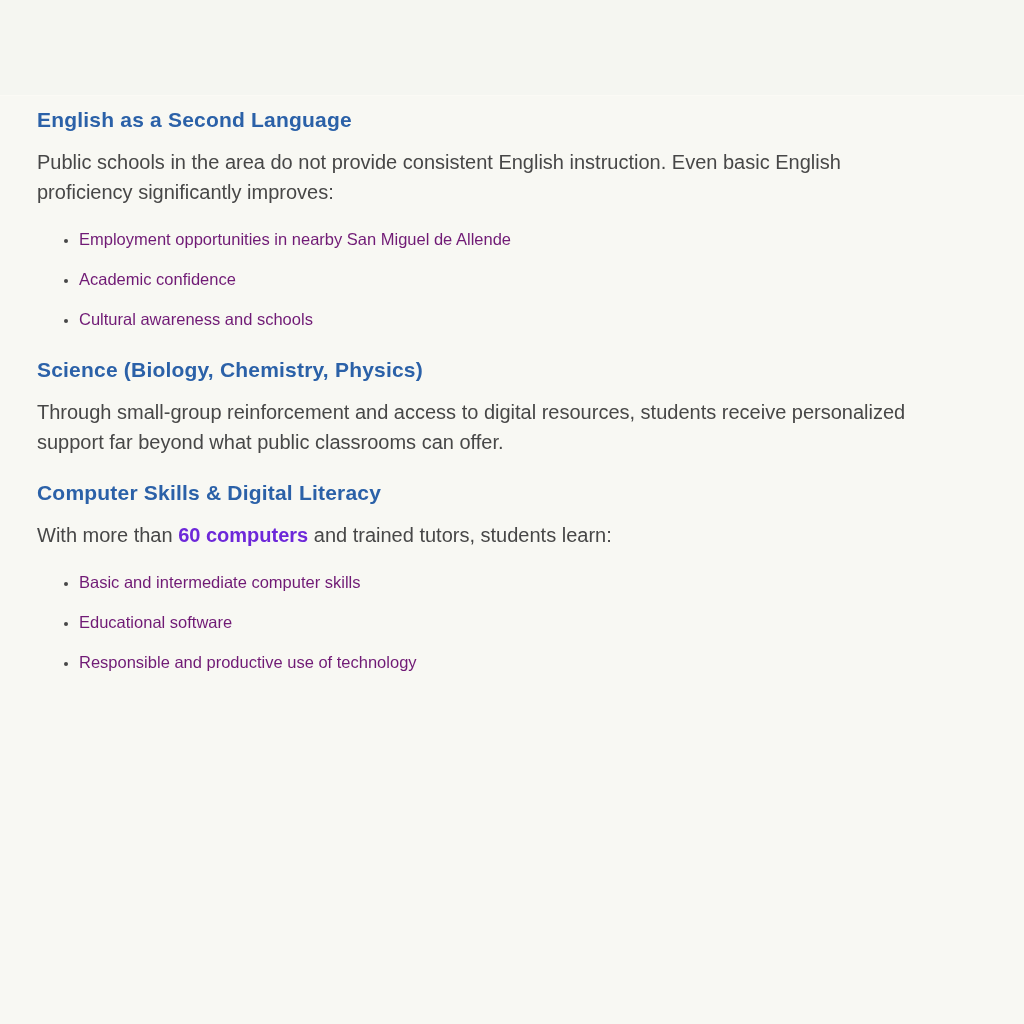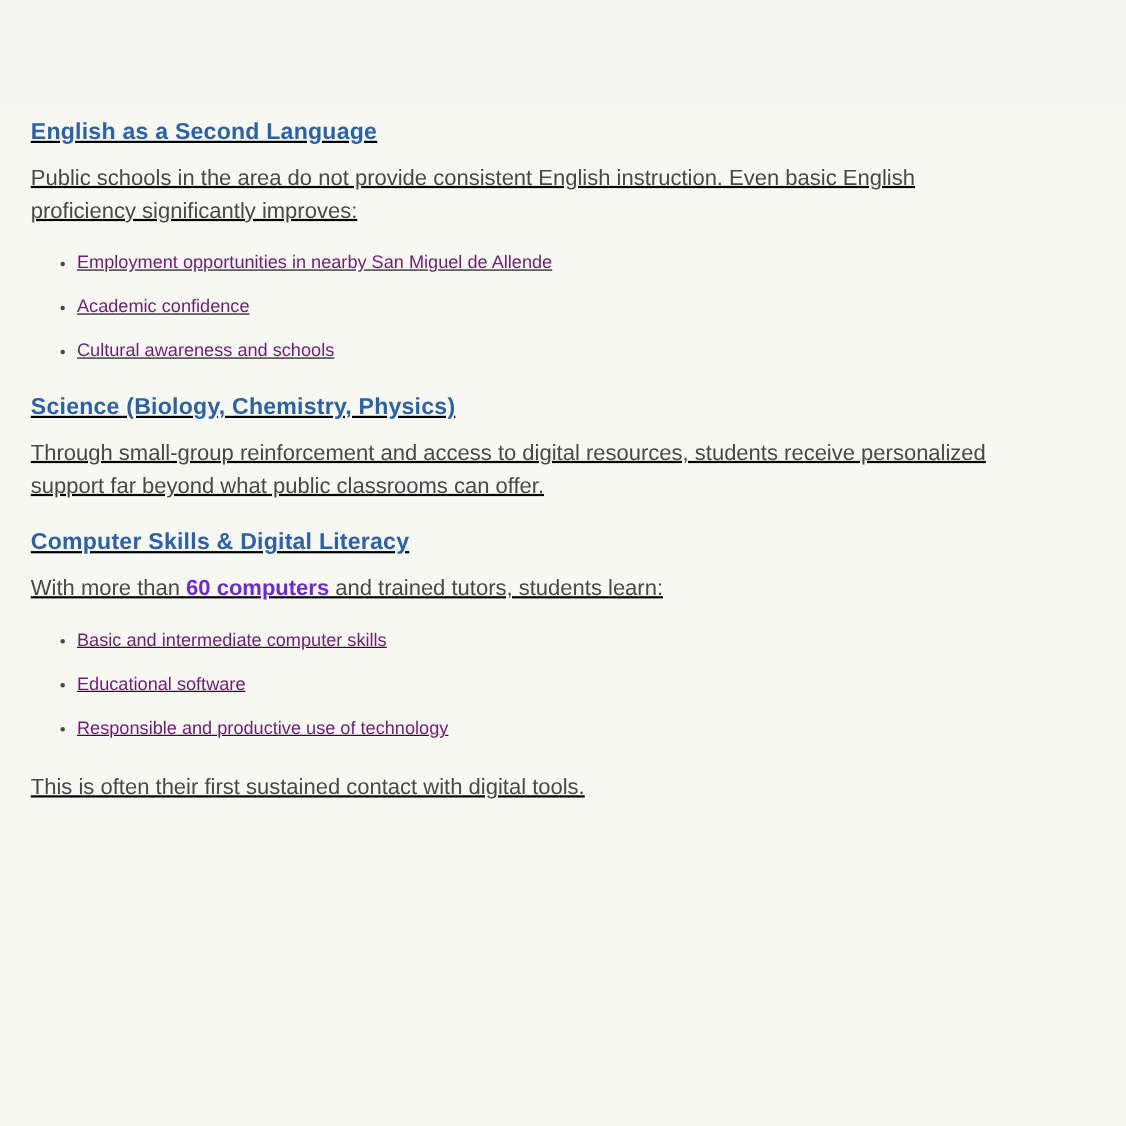--- a/index.html
+++ b/index.html
@@ -19,25 +19,24 @@
     top: 0;
     left: 0;
     width: 100%;
     height: 95px;
     background: #f5f6f1;
     border-bottom: 1px solid #fbfaf5;
   }
   main {
     position: absolute;
     top: 95px;
-    left: 3px;
+    left: 12px;
     box-sizing: border-box;
     width: 932px;
     padding: 13px 27px 0 25px;
-    text-decoration: underline;
   }
   h3 {
     font-size: 21px;
     line-height: 1.15;
     font-weight: 700;
     color: #2b61a8;
     margin: 24px 0 15px 0;
     letter-spacing: 0.2px;
   }
   section:first-of-type h3 {
@@ -97,15 +96,14 @@
   <section>
     <h3>Computer Skills &amp; Digital Literacy</h3>
     <p><span>With more than </span><strong>60 computers</strong><span> and trained tutors, students learn:</span></p>
     <ul>
       <li>Basic and intermediate computer skills</li>
       <li>Educational software</li>
       <li>Responsible and productive use of technology</li>
     </ul>
   </section>
 
-  <p class="closing">This is often their first sustained contact with digital tools.</p>
 
 </main>
 
 </body></html>

